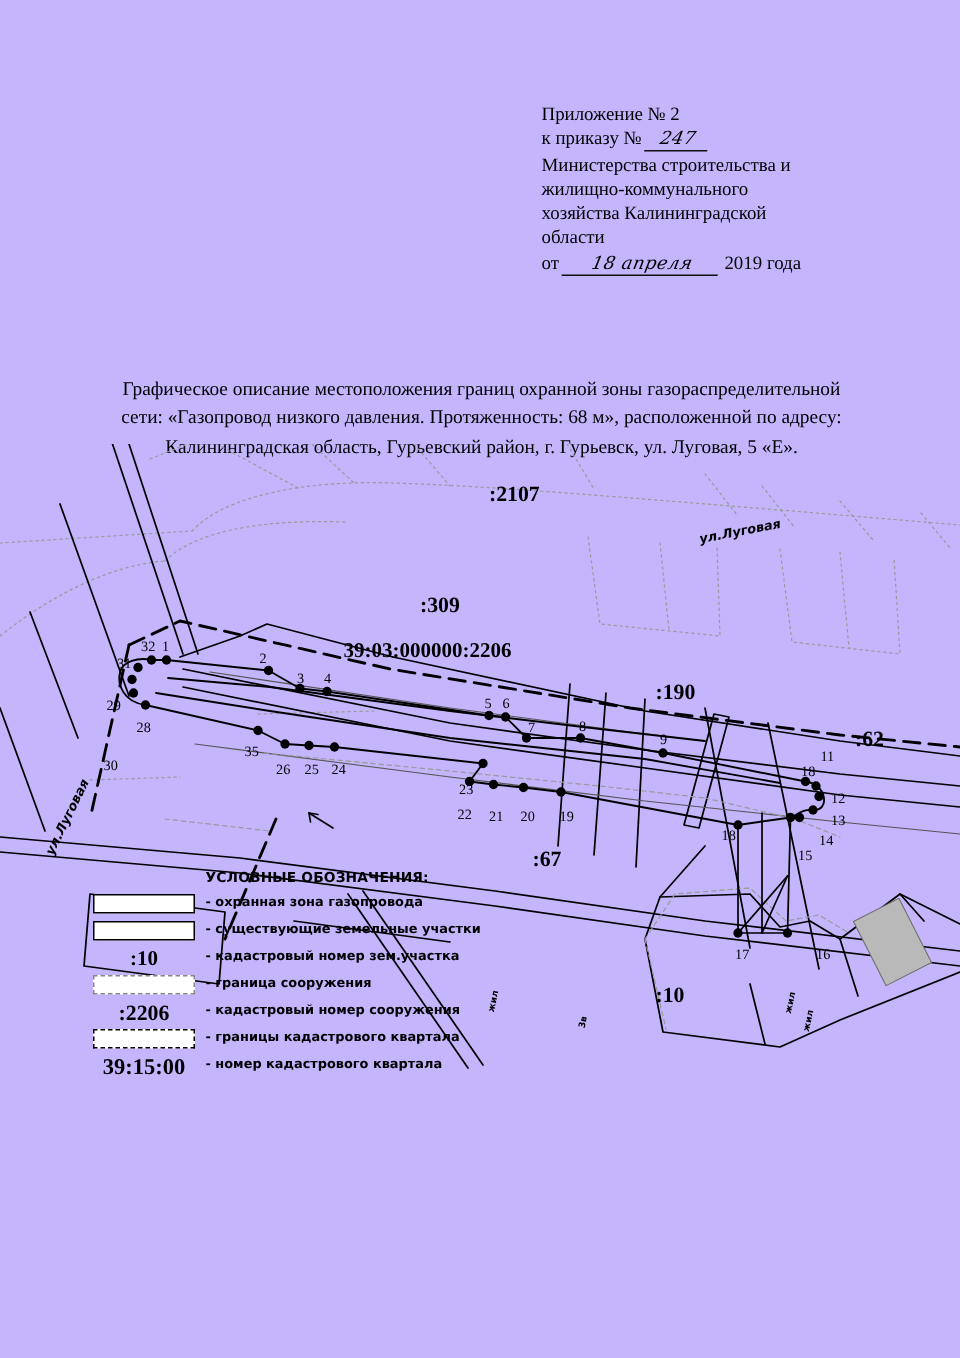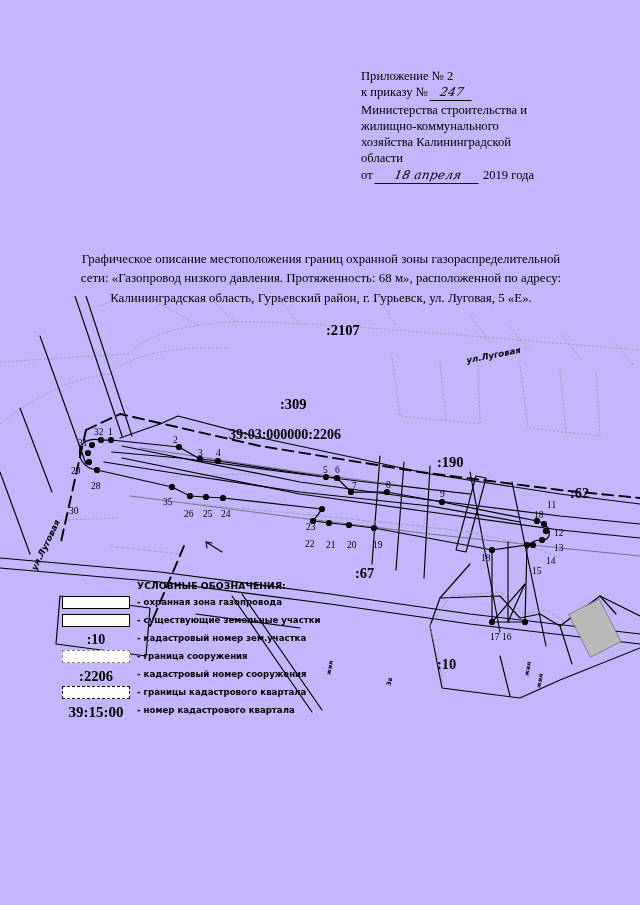--- a/index.html
+++ b/index.html
@@ -250,21 +250,21 @@
         <div class="mlab ptn" style="left: 335px; top: 169px;">6</div>
         <div class="mlab ptn" style="left: 352px; top: 185px;">7</div>
         <div class="mlab ptn" style="left: 386px; top: 184px;">8</div>
         <div class="mlab ptn" style="left: 440px; top: 193px;">9</div>
         <div class="mlab ptn" style="left: 534px; top: 214px;">18</div>
         <div class="mlab ptn" style="left: 547px; top: 204px;">11</div>
         <div class="mlab ptn" style="left: 554px; top: 232px;">12</div>
         <div class="mlab ptn" style="left: 554px; top: 247px;">13</div>
         <div class="mlab ptn" style="left: 546px; top: 260px;">14</div>
         <div class="mlab ptn" style="left: 532px; top: 270px;">15</div>
-        <div class="mlab ptn" style="left: 502px; top: 336px; text-align: right;">16</div>
+        <div class="mlab ptn" style="left: 544px; top: 336px; text-align: right;">16</div>
         <div class="mlab ptn" style="left: 490px; top: 336px;">17</div>
         <div class="mlab ptn" style="left: 481px; top: 257px;">18</div>
         <div class="mlab ptn" style="left: 373px; top: 244px;">19</div>
         <div class="mlab ptn" style="left: 347px; top: 244px;">20</div>
         <div class="mlab ptn" style="left: 326px; top: 244px;">21</div>
         <div class="mlab ptn" style="left: 305px; top: 243px;">22</div>
         <div class="mlab ptn" style="left: 306px; top: 226px;">23</div>
         <div class="mlab ptn" style="left: 221px; top: 213px;">24</div>
         <div class="mlab ptn" style="left: 203px; top: 213px;">25</div>
         <div class="mlab ptn" style="left: 184px; top: 213px;">26</div>

